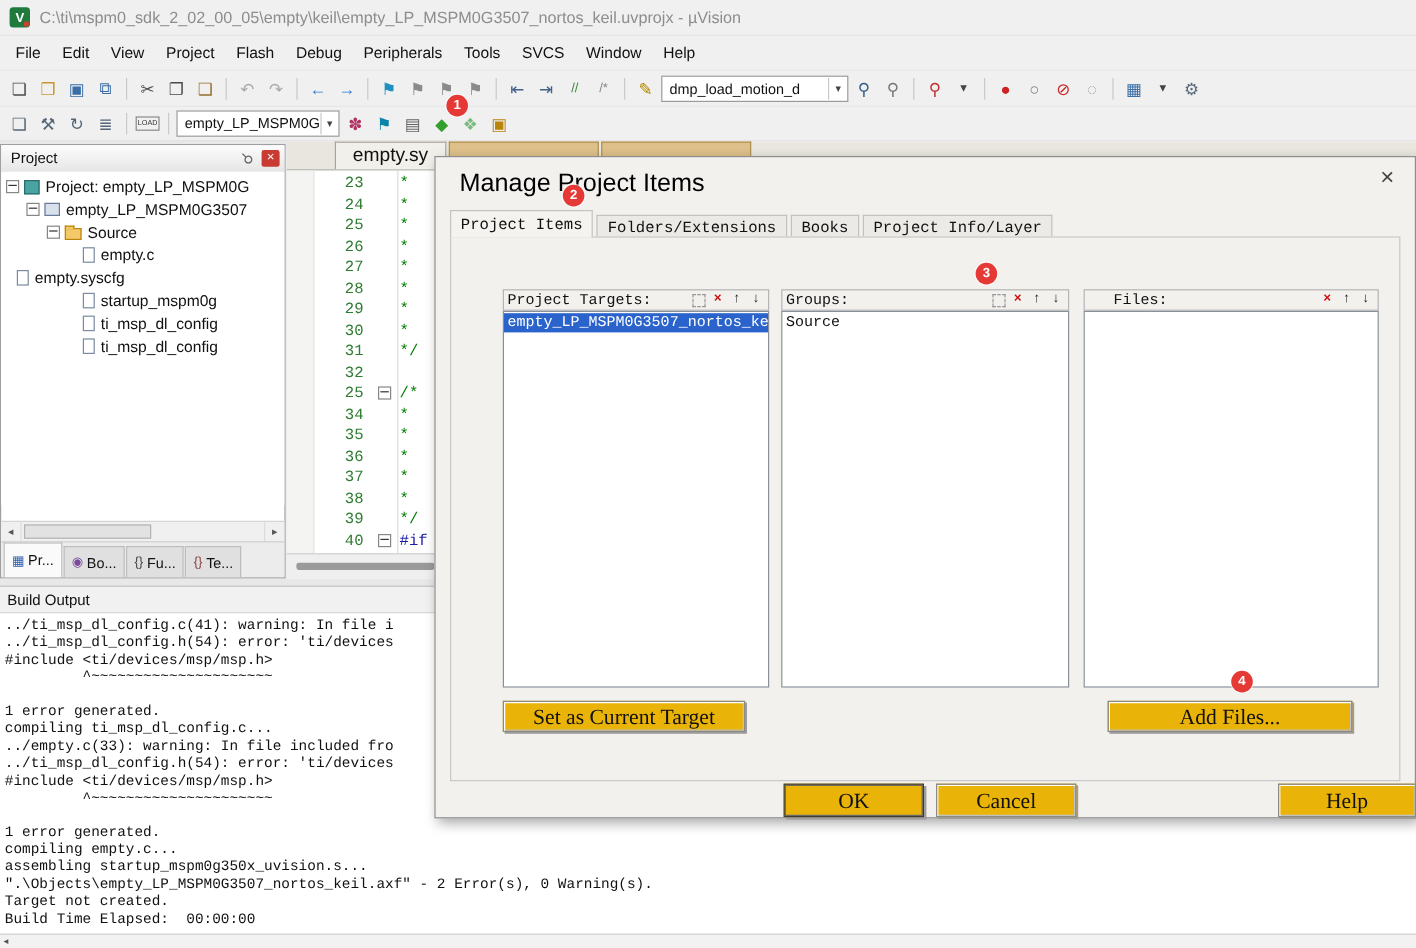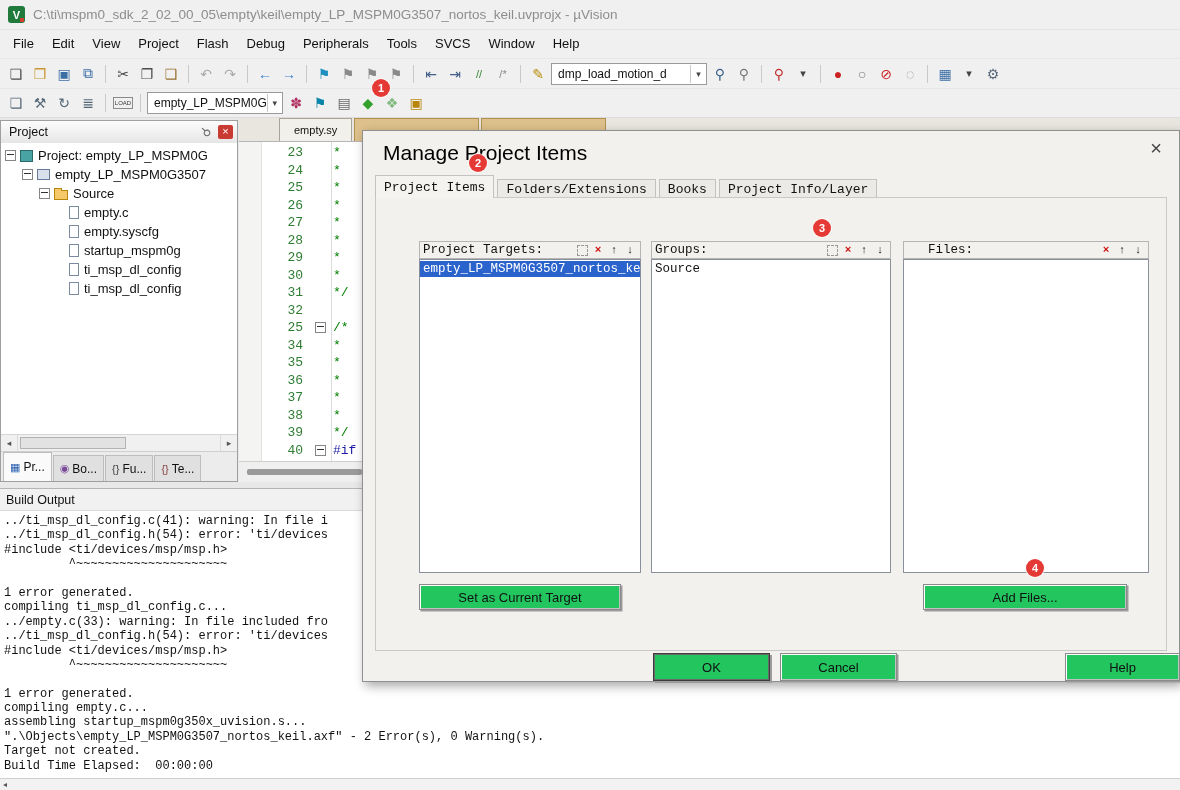--- a/index.html
+++ b/index.html
@@ -67,21 +67,21 @@
           padding-left:2px;border-top:1px solid #cfcfcf;box-sizing:border-box;}
   .ptab{height:25px;display:flex;align-items:center;gap:3px;padding:0 6px;font-size:12px;border:1px solid #bdbdbd;
         border-bottom:none;background:#e0e0e0;margin-right:1px;white-space:nowrap;}
   .ptab.active{background:#fafafa;height:28px;}
   .ptab .pticon{font-size:11px;}
 
   
   #editor{position:absolute;left:239px;top:118px;right:0;height:364px;background:#fff;}
   .ed-tabs{position:absolute;left:0;right:0;top:0;height:24px;background:#e9e6df;border-bottom:1px solid #b5b5b5;
            display:flex;align-items:flex-end;padding-left:40px;box-sizing:border-box;}
-  .etab{height:22px;padding:0 14px;font-size:11px;display:flex;align-items:center;border:1px solid #a8a49a;
+  .etab{height:22px;padding:0 14px;font-size:16px;display:flex;align-items:center;border:1px solid #a8a49a;
         border-bottom:none;background:#f2f0ea;margin-right:2px;}
   .etab.tan{background:#ddc08a;border-color:#b29050;min-width:95px;}
   .ed-body{position:absolute;left:0;right:0;top:24px;bottom:20px;overflow:hidden;}
   .gutter-bm{position:absolute;left:0;top:0;bottom:0;width:22px;background:#f4f4f2;border-right:1px solid #e3e3e0;}
   .fold-col{position:absolute;left:92px;top:0;bottom:0;width:1px;background:#dcdcdc;}
   #ed-lines{position:absolute;left:0;top:2px;right:0;}
   .ed-row{height:17.5px;display:flex;align-items:center;font-family:"Liberation Mono","DejaVu Sans Mono",monospace;font-size:13px;}
   .lnum{width:64px;text-align:right;padding-right:12px;color:#2f7d32;flex:none;}
   .fold-spot{width:18px;flex:none;display:flex;align-items:center;}
   .code{white-space:pre;}
@@ -118,23 +118,23 @@
       background:#f2f1ee;font-family:"Liberation Mono","DejaVu Sans Mono",monospace;font-size:12.5px;
       padding:0 2px 0 3px;box-sizing:border-box;}
   .lh .lab{flex:1;white-space:nowrap;}
   .hic{width:16px;height:14px;display:flex;align-items:center;justify-content:center;font-size:11px;font-weight:bold;flex:none;}
   .new-ic{width:9px;height:9px;border:1px dashed #999;}
   .dlist{position:absolute;top:128px;height:314px;background:#fff;border:1px solid #8a9099;
          font-family:"Liberation Mono","DejaVu Sans Mono",monospace;font-size:12.5px;padding-top:1px;box-sizing:border-box;}
   .ditem{height:16px;line-height:16px;padding-left:3px;white-space:nowrap;overflow:hidden;}
   .ditem.sel{background:#2a63cc;color:#fff;}
   .c1{left:56px;width:222px;} .c2{left:288px;width:240px;} .c3{left:540px;width:246px;padding-left:24px;}
-  .btn{position:absolute;height:24px;background:#22c55e;border:1px solid #8a8a8a;
+  .btn{position:absolute;height:24px;background:#eab308;border:1px solid #8a8a8a;
        box-shadow:inset 1px 1px 0 #fff,inset -1px -1px 0 #c2c2c2,1.5px 1.5px 0 #9c9c9c;
-       font-family:Liberation Sans, sans-serif;font-size:13px;
+       font-family:Liberation Serif, serif;font-size:18px;
        display:flex;align-items:center;justify-content:center;}
   #btn-set{left:56px;top:453px;width:200px;}
   #btn-add{left:560px;top:453px;width:202px;}
   #btn-ok{left:290px;top:522px;width:115px;height:26px;border:1px solid #3c3c3c;
           box-shadow:inset 0 0 0 1px #6a6a6a,2px 2px 0 #9c9c9c;}
   #btn-cancel{left:417px;top:522px;width:115px;height:26px;}
   #btn-help{left:702px;top:522px;width:113px;height:26px;}
 
   
   .badge{position:absolute;width:18px;height:18px;border-radius:50%;background:#e53935;color:#fff;
@@ -367,21 +367,21 @@
       <div class="tree-row" style="padding-left: 38px;">
         <span class="exp"></span>
         <span class="ti ti-folder"></span>
         <span class="tree-label">Source</span>
       </div>
       <div class="tree-row" style="padding-left: 55px;">
         <span class="tree-spacer"></span>
         <span class="ti ti-file"></span>
         <span class="tree-label">empty.c</span>
       </div>
-      <div class="tree-row" style="padding-left: 55px;">
+      <div class="tree-row" style="">
         <span class="tree-spacer"></span>
         <span class="ti ti-file"></span>
         <span class="tree-label">empty.syscfg</span>
       </div>
       <div class="tree-row" style="padding-left: 55px;">
         <span class="tree-spacer"></span>
         <span class="ti ti-file"></span>
         <span class="tree-label">startup_mspm0g</span>
       </div>
       <div class="tree-row" style="padding-left: 55px;">

